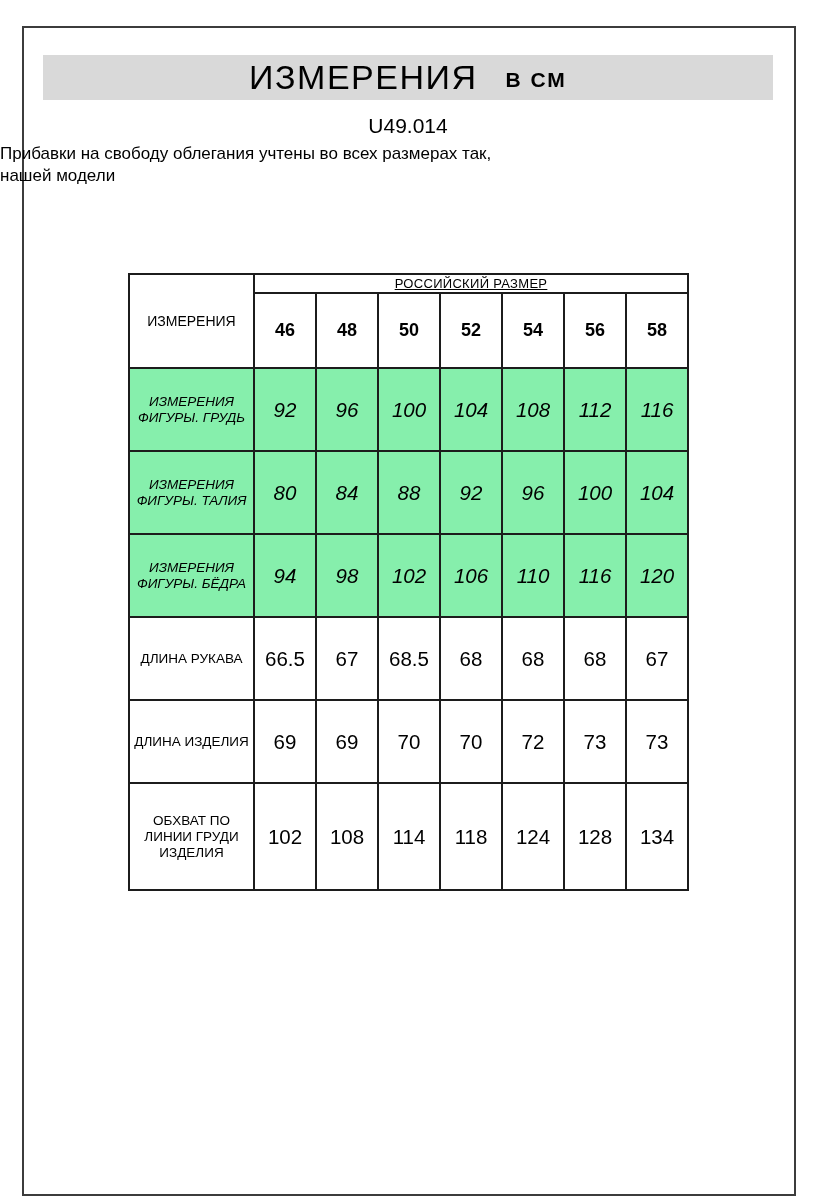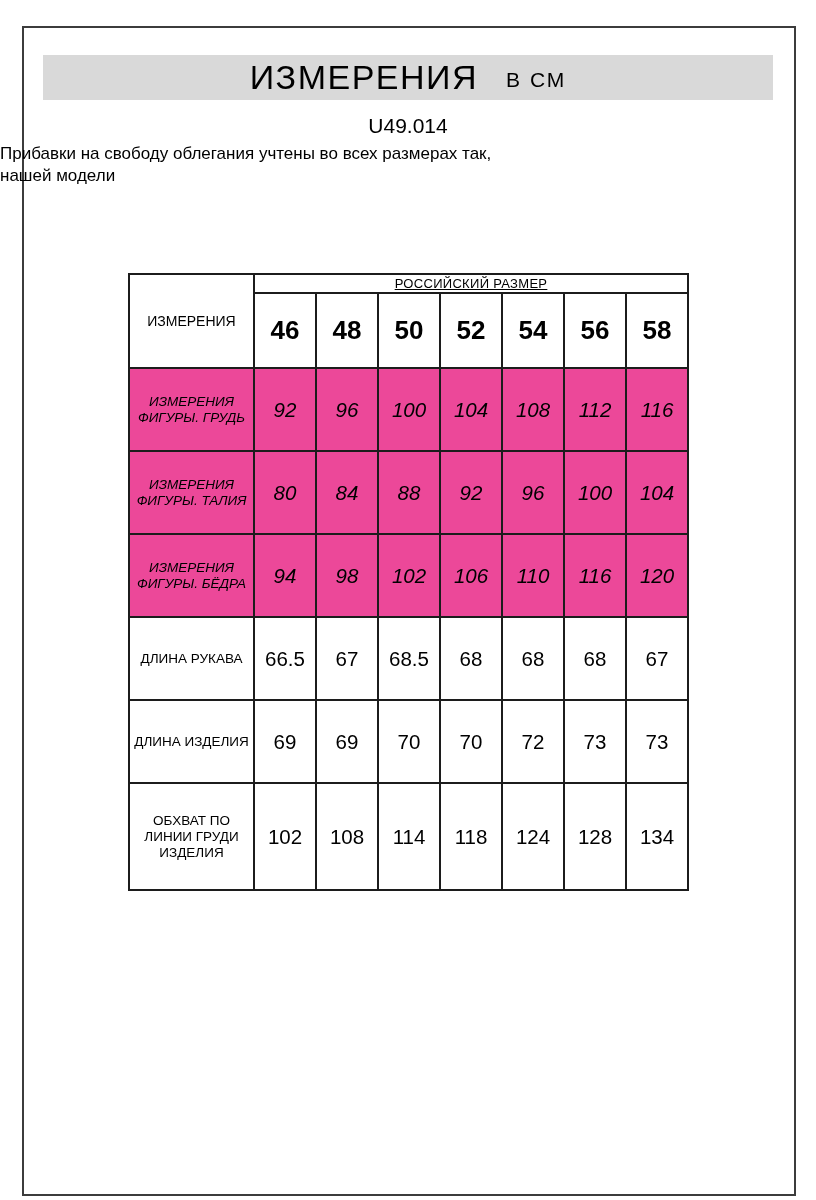--- a/index.html
+++ b/index.html
@@ -39,21 +39,21 @@
     letter-spacing: 1.5px;
   }
   .title-prod {
     font-size: 34px;
     font-weight: 700;
     letter-spacing: 1px;
     margin-left: 56px;
   }
   .title-units {
     font-size: 21px;
-    font-weight: 400;
+    font-weight: 700;
     letter-spacing: 2px;
     margin-left: 28px;
     position: relative;
     top: 2px;
   }
   .article {
     position: absolute;
     left: 0;
     top: 114px;
     width: 816px;
@@ -92,40 +92,40 @@
   }
   th.group-cell {
     height: 17px;
     font-size: 13px;
     font-weight: 400;
     letter-spacing: 0.3px;
     text-decoration: underline;
   }
   tr.size-row th {
     height: 73px;
-    font-size: 26px;
+    font-size: 18px;
     font-weight: 700;
     margin-left: 43px;
   }
   tbody tr {
     height: 83px;
   }
   tbody tr:last-child {
     height: 107px;
   }
   td.row-label {
     font-size: 13.5px;
     line-height: 16px;
     padding: 0 3px;
   }
   td.value-cell {
     font-size: 20.5px;
   }
   tr.shaded {
-    background: #ec4899;
+    background: #86efac;
   }
   tr.shaded td {
     font-style: italic;
   }
 </style>
 </head>
 <body>
 
 <div class="frame"></div>
 

